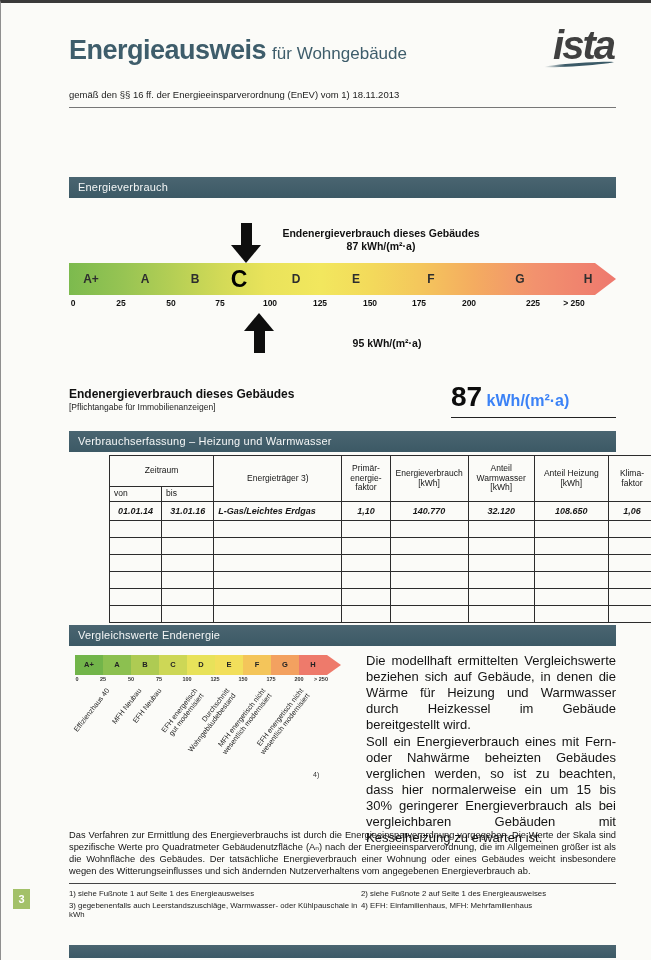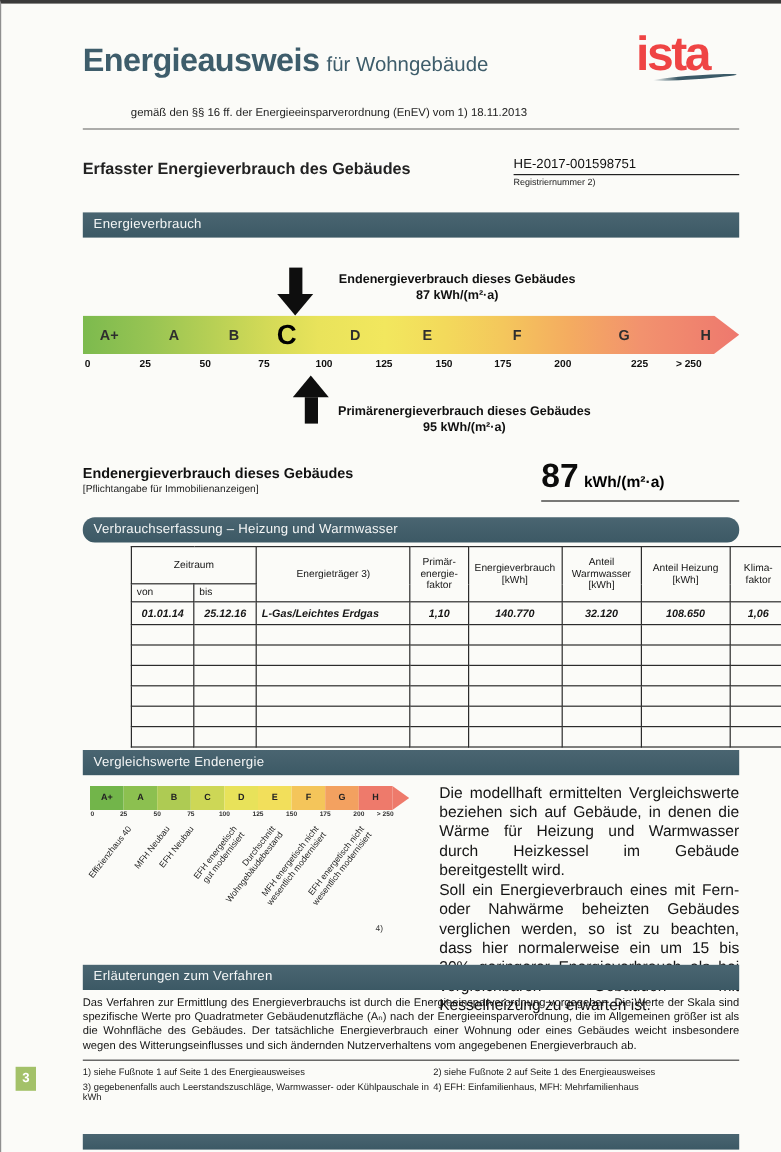--- a/index.html
+++ b/index.html
@@ -11,23 +11,23 @@
   .page {
     position:absolute; inset:0; background:#fbfbf8;
     border-top:3px solid #3a3a3a; border-left:1px solid #8f8f8f;
   }
   .content { position:absolute; left:68px; top:0; width:547px; height:960px; }
 
   
   .doc-title { position:absolute; top:32px; left:0; }
   .doc-title .big { font-size:27px; font-weight:700; color:#3e5d6b; letter-spacing:-0.5px; }
   .doc-title .suffix { font-size:17px; font-weight:400; color:#3e5d6b; margin-left:6px; }
-  .subtitle { position:absolute; top:86px; left:0; font-size:9.5px; color:#222;margin-left:40px; }
-  .logo { position:absolute; top:22px; right:2px; font-size:40px; font-weight:700; 
-          color:#ef4444; letter-spacing:-2px; line-height:1; }
+  .subtitle { position:absolute; top:86px; left:0; font-size:9.5px; color:#222; }
+  .logo { position:absolute; top:22px; right:2px; font-size:40px; font-weight:700; font-style:italic;
+          color:#404040; letter-spacing:-2px; line-height:1;text-align:right; }
   .logo .swoosh { display:block; height:3px; width:70px; margin:-2px 0 0 14px;
           background:linear-gradient(90deg, transparent, #3b5a67 30%, #3b5a67); border-radius:50%; transform:rotate(-4deg); }
   .rule { position:absolute; top:104px; left:0; width:547px; border-top:1.5px solid #777; }
 
   
   .section-row { position:absolute; top:130px; left:0; width:547px; }
   .section-title { font-size:13.5px; font-weight:700; color:#222; }
   .registry { position:absolute; right:0; top:-2px; width:188px; }
   .registry .num { font-size:11px; color:#111; padding-bottom:2px; border-bottom:1.2px solid #222; }
   .registry .lbl { font-size:7.5px; color:#222; padding-top:1px; }
@@ -58,21 +58,21 @@
   .scale-bar .cls-hl { font-size:23px; color:#000; }
   .tick-row { position:absolute; top:97px; left:0; width:547px; height:10px; }
   .tick-row span { position:absolute; transform:translateX(-50%); font-size:8.5px; font-weight:700; color:#111; }
 
   
   .value-row { position:absolute; top:384px; left:0; width:547px; }
   .value-row .t { font-size:12px; font-weight:700; color:#111; }
   .value-row .s { font-size:8.5px; color:#222; margin-top:1px; }
   .big-value { position:absolute; right:0; top:-6px; width:165px; text-align:left; border-bottom:1.5px solid #222; padding-bottom:4px; }
   .big-value .v { font-size:28px; font-weight:700; color:#0c0c0c; }
-  .big-value .u { font-size:13px; font-weight:700; color:#000000;text-align:center; }
+  .big-value .u { font-size:16px; font-weight:700; color:#3b82f6;text-align:center; }
 
   
   .vtable { position:absolute; top:452px; left:0; width:547px; border-collapse:collapse; table-layout:fixed;margin-left:40px; }
   .vtable th, .vtable td { border:1px solid #2c2c2c; font-size:8.5px; padding:1px 2px; text-align:center; vertical-align:middle; color:#161616; }
   .vtable th { font-weight:400; white-space:pre-line; line-height:1.15; }
   .vtable .lft { text-align:left; padding-left:4px; }
   .vtable .datarow td { font-weight:700; font-size:9px; height:16px;font-style:italic; }
   .vtable .empty td { height:14px; }
 
   
@@ -117,27 +117,20 @@
     <div class="doc-title">
       <span class="big">Energieausweis</span><span class="suffix">für Wohngebäude</span>
     </div>
     <div class="logo">
       <span>ista</span>
       <span class="swoosh"></span>
     </div>
     <div class="subtitle">gemäß den §§ 16 ff. der Energieeinsparverordnung (EnEV) vom 1) 18.11.2013</div>
     <div class="rule"></div>
 
-    <div class="section-row">
-      <div class="section-title">Erfasster Energieverbrauch des Gebäudes</div>
-      <div class="registry">
-        <div class="num">HE-2017-001598751</div>
-        <div class="lbl">Registriernummer 2)</div>
-      </div>
-    </div>
 
     <div class="dark-bar" style="top:174px;">Energieverbrauch</div>
 
     <div class="chart">
       <div class="arrow-down" style="top:22px; left:162px;">
         <div class="stem"></div>
         <div class="head"></div>
       </div>
       <div class="arrow-label" style="top:26px; left:192px; width:240px;">
         <div>Endenergieverbrauch dieses Gebäudes</div>
@@ -168,35 +161,34 @@
         <span style="left:400px;">200</span>
         <span style="left:450px;margin-left:14px;">225</span>
         <span style="left:505px;">&gt; 250</span>
       </div>
 
       <div class="arrow-up" style="top:112px; left:175px;">
         <div class="head"></div>
         <div class="stem"></div>
       </div>
       <div class="arrow-label" style="top:136px; left:198px; width:240px;">
-        <div>Primärenergieverbrauch dieses Gebäudes</div>
         <div>95 kWh/(m²·a)</div>
       </div>
     </div>
 
     <div class="value-row">
       <div class="t">Endenergieverbrauch dieses Gebäudes</div>
       <div class="s">[Pflichtangabe für Immobilienanzeigen]</div>
       <div class="big-value">
         <span class="v">87</span>
         <span class="u">kWh/(m²·a)</span>
       </div>
     </div>
 
-    <div class="dark-bar" style="top:428px;border-radius:10px;">Verbrauchserfassung – Heizung und Warmwasser</div>
+    <div class="dark-bar" style="top:428px;">Verbrauchserfassung – Heizung und Warmwasser</div>
 
     <table class="vtable">
       <colgroup>
         <col style="width:52px">
           <col style="width:52px">
           <col style="width:128px">
           <col style="width:48px">
         <col style="width:78px">
           <col style="width:66px">
           <col style="width:74px">
@@ -218,21 +210,21 @@
 [kWh]</th>
         <th rowspan="2">Klima-
 faktor</th>
       </tr>
       <tr>
         <th class="lft" style="height:12px;">von</th>
         <th class="lft">bis</th>
       </tr>
       <tr class="datarow">
         <td>01.01.14</td>
-        <td>25.12.16</td>
+        <td>31.01.16</td>
         <td class="lft">L-Gas/Leichtes Erdgas</td>
         <td>1,10</td>
         <td>140.770</td>
         <td>32.120</td>
         <td>108.650</td>
         <td>1,06</td>
       </tr>
       <tr class="empty">
             <td></td>
             <td></td>
@@ -334,21 +326,20 @@
         <div class="vlabel" style="left:46px;   top:2px;">MFH energetisch nicht
 wesentlich modernisiert</div>
         <div class="vlabel" style="left:84px;   top:2px;">EFH energetisch nicht
 wesentlich modernisiert</div>
       </div>
       <div class="verg-note">4)</div>
       <div class="verg-text">Die modellhaft ermittelten Vergleichswerte beziehen sich auf Gebäude, in denen die Wärme für Heizung und Warmwasser durch Heizkessel im Gebäude bereitgestellt wird.
 Soll ein Energieverbrauch eines mit Fern- oder Nahwärme beheizten Gebäudes verglichen werden, so ist zu beachten, dass hier normalerweise ein um 15 bis 30% geringerer Energieverbrauch als bei vergleichbaren Gebäuden mit Kesselheizung zu erwarten ist.</div>
     </div>
 
-    <div class="dark-bar" style="top:801px;">Erläuterungen zum Verfahren</div>
     <div class="erl-text">Das Verfahren zur Ermittlung des Energieverbrauchs ist durch die Energieeinsparverordnung vorgegeben. Die Werte der Skala sind spezifische Werte pro Quadratmeter Gebäudenutzfläche (Aₙ) nach der Energieeinsparverordnung, die im Allgemeinen größer ist als die Wohnfläche des Gebäudes. Der tatsächliche Energieverbrauch einer Wohnung oder eines Gebäudes weicht insbesondere wegen des Witterungseinflusses und sich ändernden Nutzerverhaltens vom angegebenen Energieverbrauch ab.</div>
 
     <div class="fn-rule"></div>
     <div class="fnotes">
       <div class="row">
         <div class="c1">1) siehe Fußnote 1 auf Seite 1 des Energieausweises</div>
         <div class="c2">2) siehe Fußnote 2 auf Seite 1 des Energieausweises</div>
       </div>
       <div class="row">
         <div class="c1">3) gegebenenfalls auch Leerstandszuschläge, Warmwasser- oder Kühlpauschale in kWh</div>

